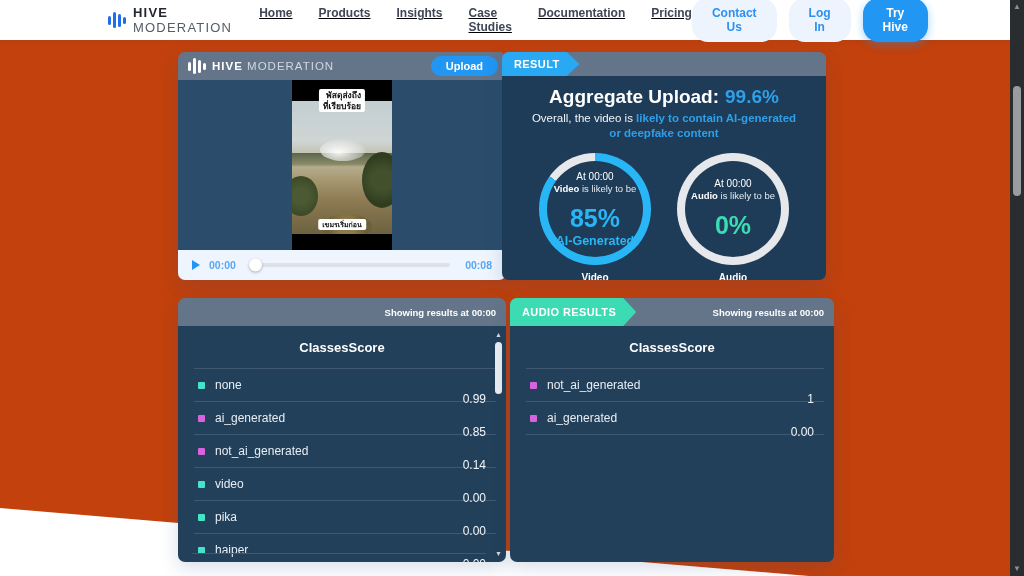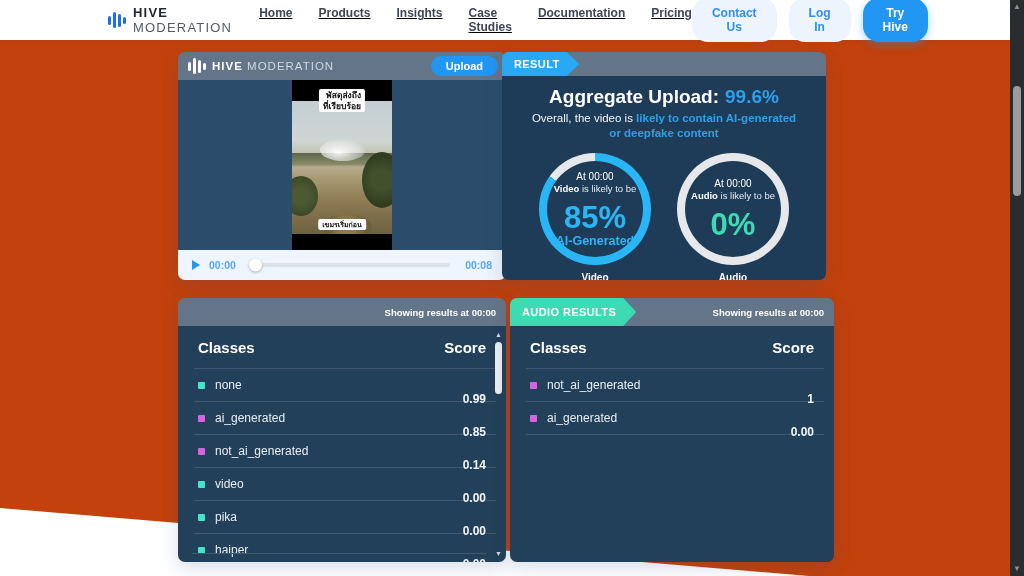--- a/index.html
+++ b/index.html
@@ -85,41 +85,41 @@
   .overall{margin:3px 26px 0;font-size:11.5px;line-height:15px;color:#f0f4f8;}
   .overall .hl{color:#2e9fe8;font-weight:600;}
   .gauges{display:flex;justify-content:center;gap:26px;margin-top:12px;}
   .gauge-wrap{width:112px;text-align:center;}
   .gauge{width:112px;height:112px;border-radius:50%;position:relative;}
   .gauge .hole{position:absolute;inset:8px;border-radius:50%;background:#1e3c58;
                display:flex;flex-direction:column;align-items:center;justify-content:center;}
   .g-at{font-size:10px;color:#fff;}
   .g-likely{font-size:9.5px;color:#e3eaf2;margin-top:1px;}
   .g-likely b{color:#fff;}
-  .g-pct{font-size:31px;font-weight:700;line-height:30px;margin-top:9px;}
+  .g-pct{font-size:25px;font-weight:700;line-height:30px;margin-top:9px;}
   .g-verdict{font-size:12.5px;font-weight:700;margin-top:1px;}
   .g-label{font-size:10px;font-weight:700;color:#fff;margin-top:7px;}
   .c-blue{color:#29b6f6;} .c-teal{color:#3ddbb4;}
   
   #video-results{left:178px;top:298px;width:328px;height:264px;}
   #audio-results{left:510px;top:298px;width:324px;height:264px;}
   .showing{margin-left:auto;margin-right:10px;font-size:9.5px;color:#fff;font-weight:600;}
   .showing b{font-weight:800;}
   .table-body{position:relative;background:#224059;border-radius:0 0 7px 7px;height:236px;
               overflow:hidden;color:#e8eef4;}
   .tbl{padding:0 10px 0 16px;}
-  .tbl-head{display:flex;justify-content:space-between;align-items:center;height:42px;
-            font-size:15px;font-weight:600;color:#fff;padding:0 10px 0 4px;}
+  .tbl-head{display:flex;justify-content:center;align-items:center;height:42px;
+            font-size:13px;font-weight:600;color:#fff;padding:0 10px 0 4px;}
   .row{display:flex;justify-content:space-between;align-items:center;height:32px;
        border-top:1px solid #415970;font-size:12px;padding:0 10px 0 4px;}
   .row .cls{display:flex;align-items:center;gap:10px;}
   .bullet{width:7px;height:7px;border-radius:1px;display:inline-block;}
   .bullet[data-color="teal"]{background:#45e4c9;}
   .bullet[data-color="magenta"]{background:#d863e0;}
-  .row .score{font-weight:700;color:#f2f5f8;margin-top:28px;}
+  .row .score{font-weight:400;color:#f2f5f8;margin-top:28px;}
   .end-line{border-top:1px solid #415970;margin:0 14px;position:absolute;bottom:8px;left:0;right:6px;}
   
   .inner-scroll{position:absolute;top:4px;right:3px;bottom:4px;width:9px;}
   .inner-scroll .iarrow{position:absolute;left:0;width:9px;height:9px;color:#cfd6de;font-size:7px;
                         line-height:9px;text-align:center;}
   .inner-scroll .iarrow.up{top:0}.inner-scroll .iarrow.down{bottom:0}
   .inner-scroll .ithumb{position:absolute;left:1px;top:12px;width:7px;height:52px;background:#e8edf2;
                         border-radius:4px;}
 </style>
 </head>

